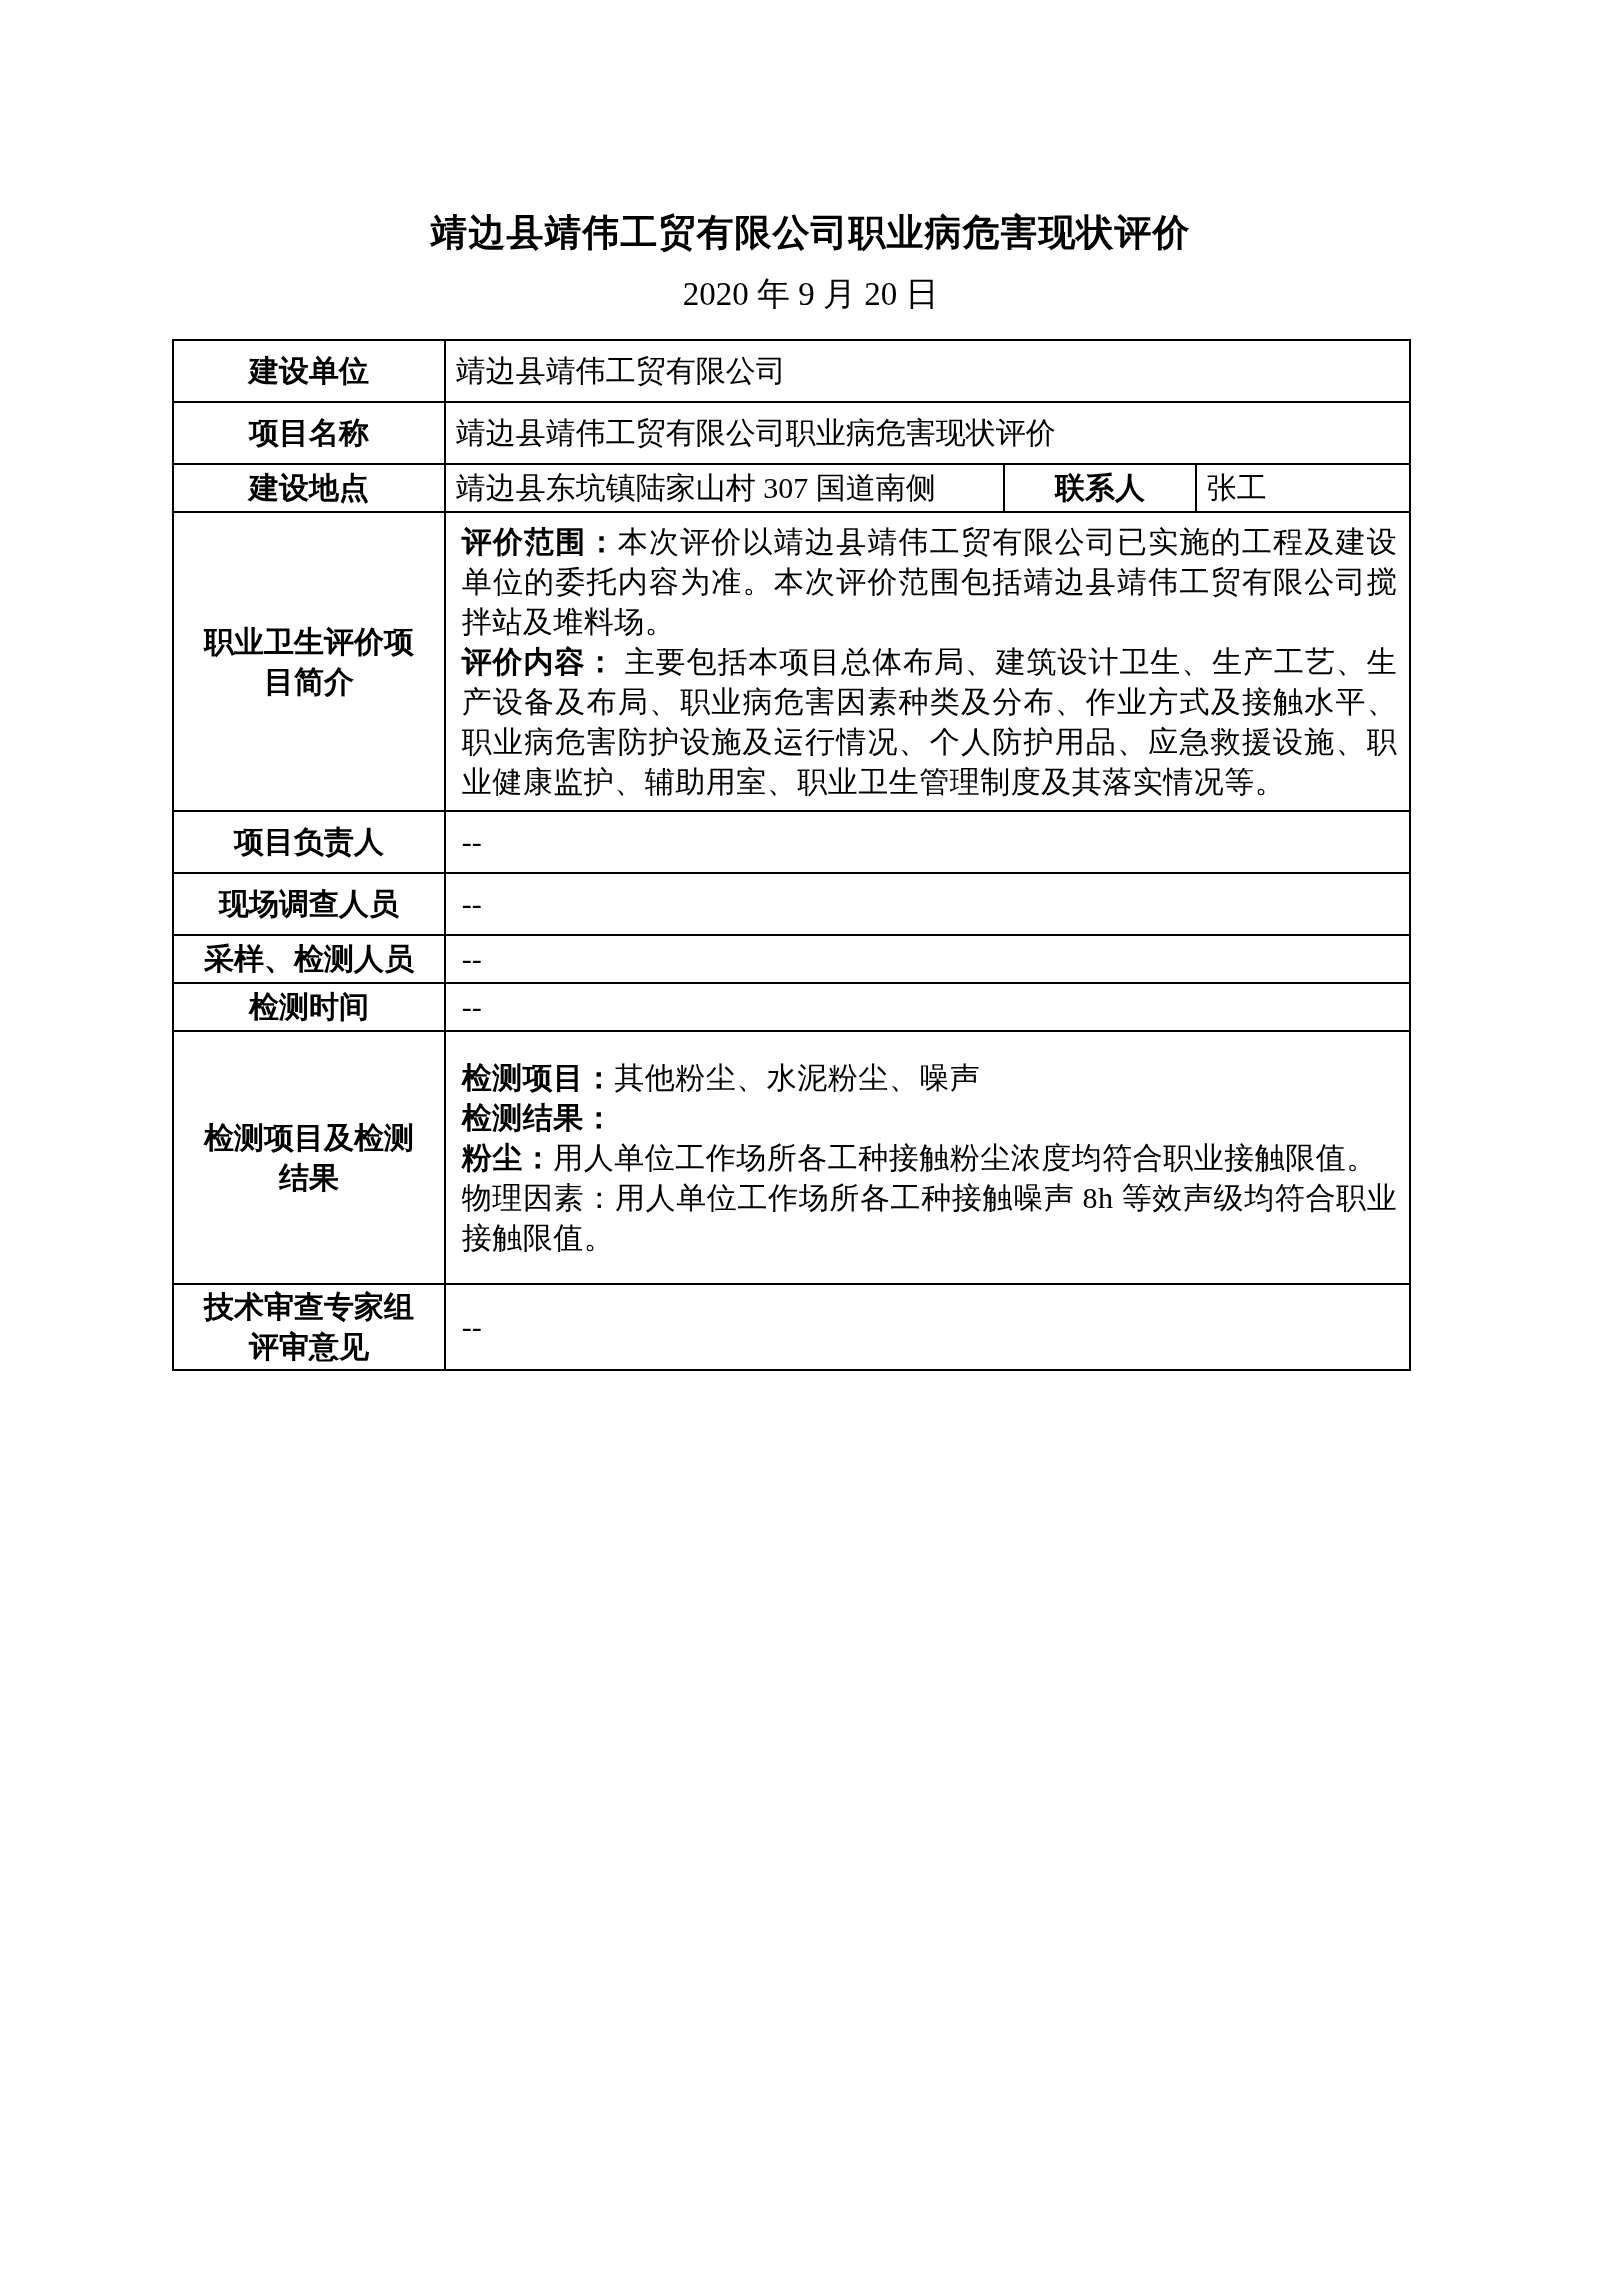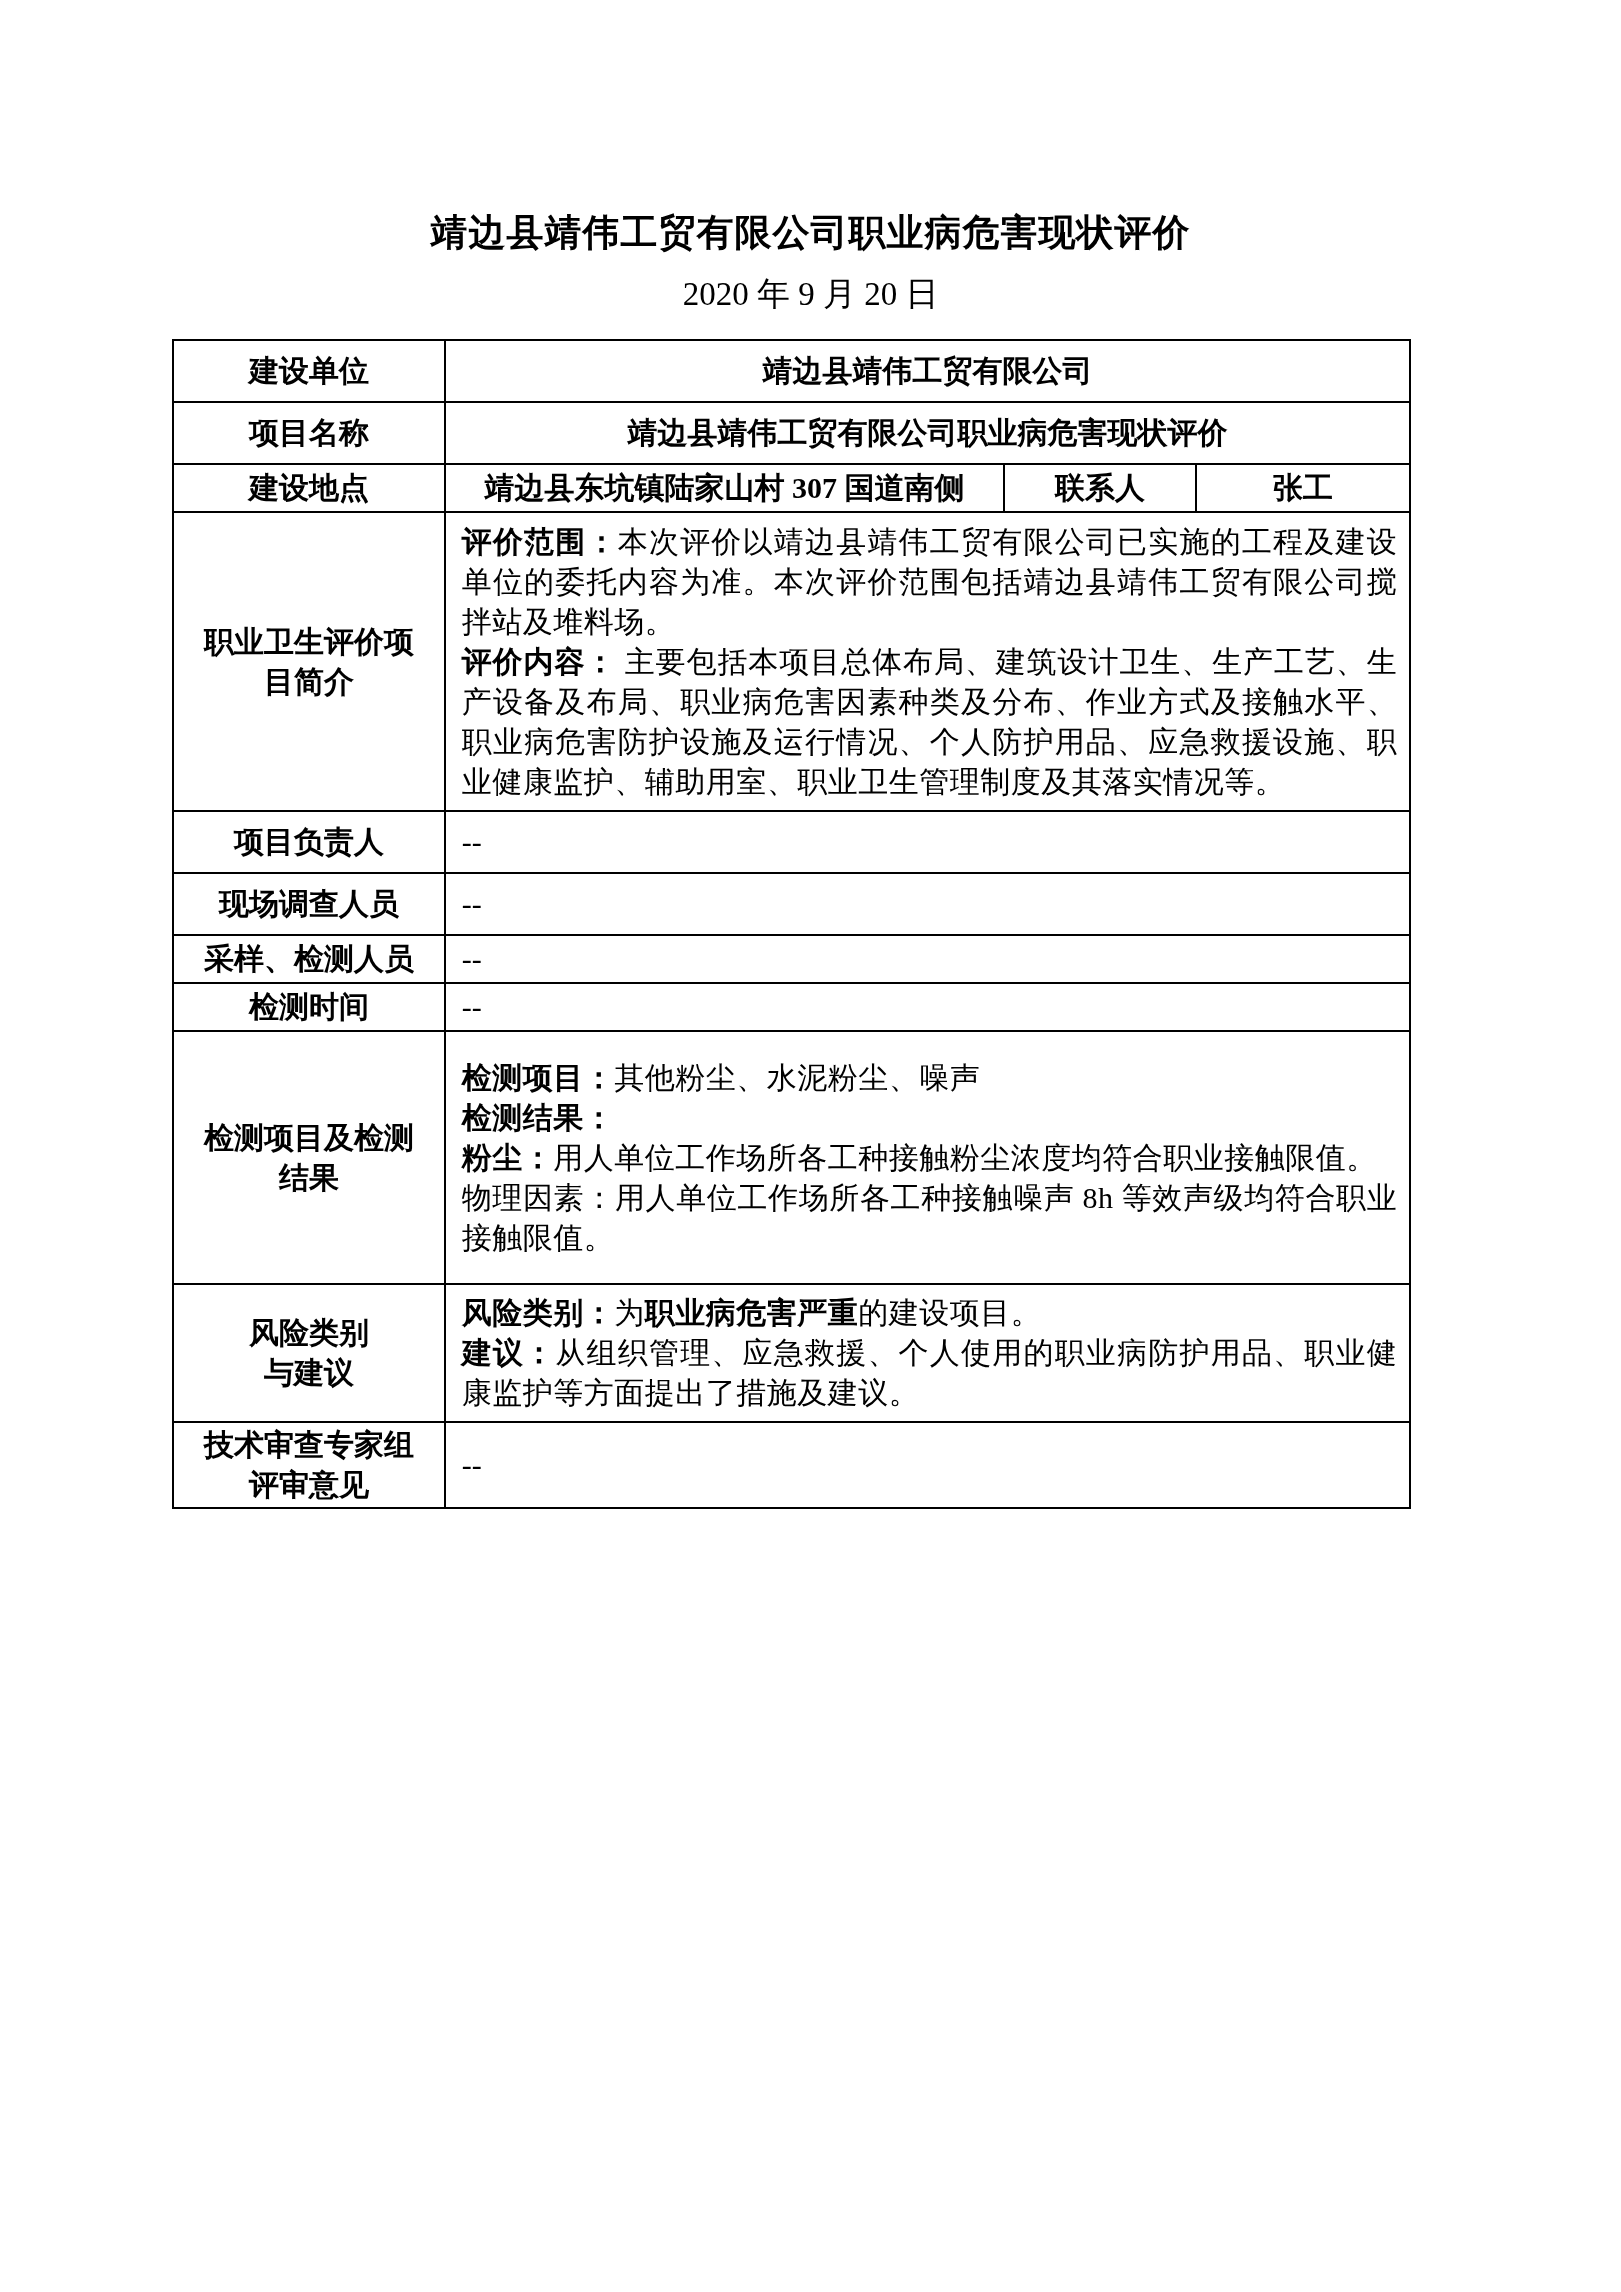--- a/index.html
+++ b/index.html
@@ -42,23 +42,21 @@
     vertical-align: middle;
     overflow: hidden;
   }
   td.label-cell {
     text-align: center;
     font-weight: bold;
     white-space: pre-line;
     padding: 2px 21px;
   }
   td.center-value {
-    text-align: center;
     padding: 2px 9.8px;
-    font-weight: bold;
   }
   td.dash-value {
     text-align: left;
     padding: 2px 9.8px 2px 15.7px;
   }
   td.rich-value {
     text-align: justify;
     padding: 7.8px 11.8px 7.8px 15.7px;
     vertical-align: middle;
     letter-spacing: 0.5px;
@@ -139,28 +137,20 @@
     <td class="label-cell">检测项目及检测
 结果</td>
     <td class="rich-value" colspan="3">
           <div><span style="font-weight: bold;">检测项目：</span><span>其他粉尘、水泥粉尘、噪声</span></div>
           <div><span style="font-weight: bold;">检测结果：</span></div>
           <div><span style="font-weight: bold;">粉尘：</span><span>用人单位工作场所各工种接触粉尘浓度均符合职业接触限值。</span></div>
           <div><span style="font-weight: normal;">物理因素：</span><span>用人单位工作场所各工种接触噪声 8h 等效声级均符合职业接触限值。</span></div>
         </td>
   </tr>
 
-  <tr class="r-risk">
-    <td class="label-cell">风险类别
-与建议</td>
-    <td class="rich-value" colspan="3">
-          <div><span style="font-weight: bold;">风险类别：</span><span>为</span><span style="font-weight: bold;">职业病危害严重</span><span>的建设项目。</span></div>
-          <div><span style="font-weight: bold;">建议：</span><span>从组织管理、应急救援、个人使用的职业病防护用品、职业健康监护等方面提出了措施及建议。</span></div>
-        </td>
-  </tr>
 
   <tr class="r-expert">
     <td class="label-cell">技术审查专家组
 评审意见</td>
     <td class="dash-value" colspan="3">--</td>
   </tr>
 </tbody>
   </table>
 
 

